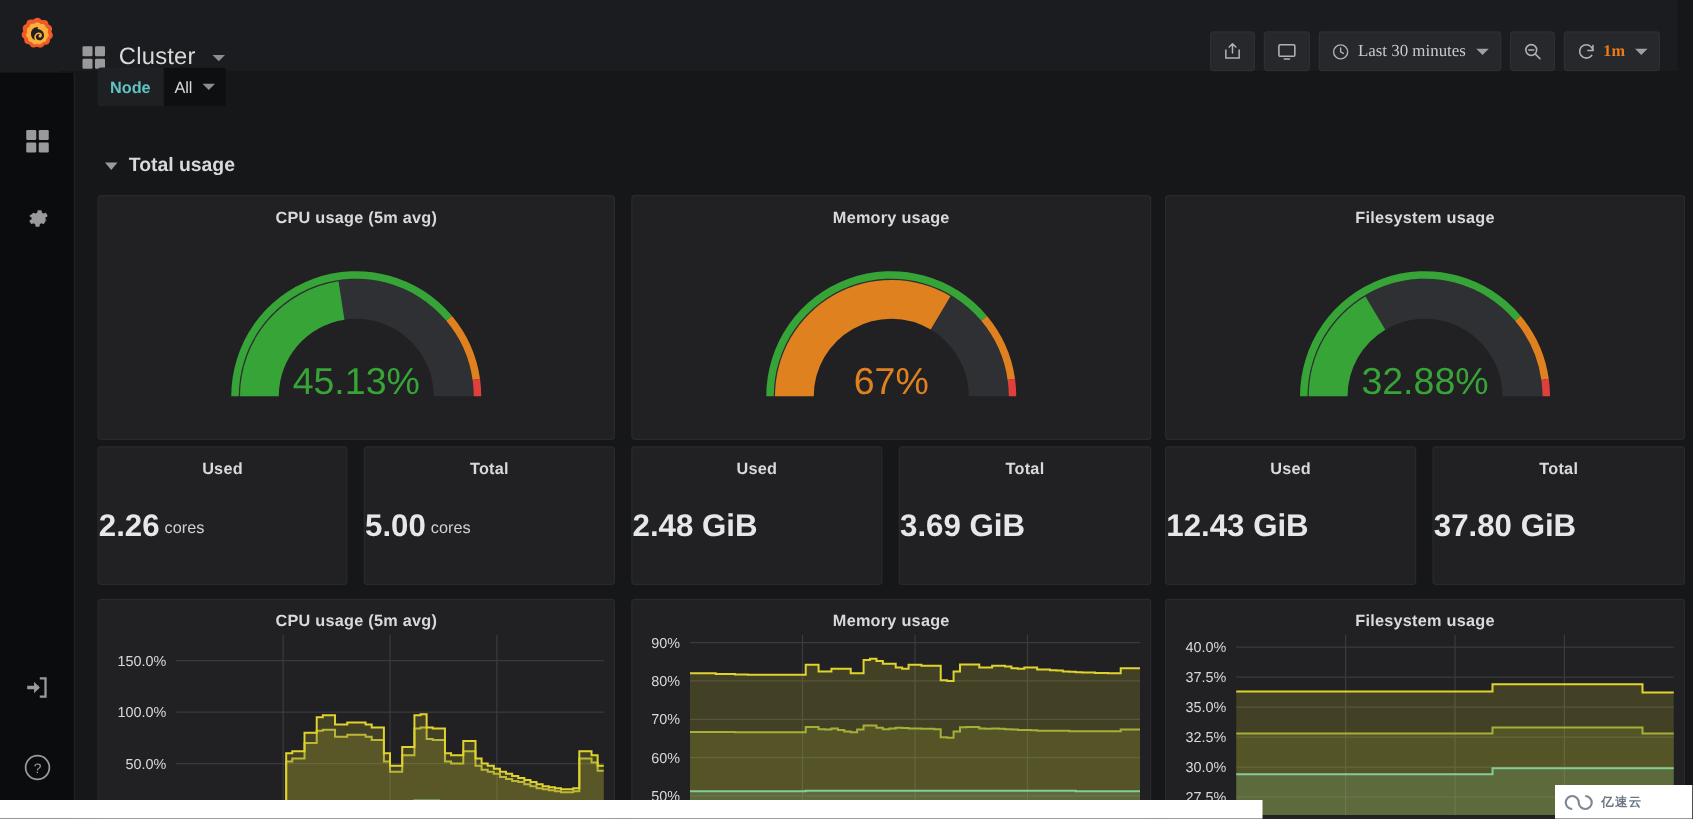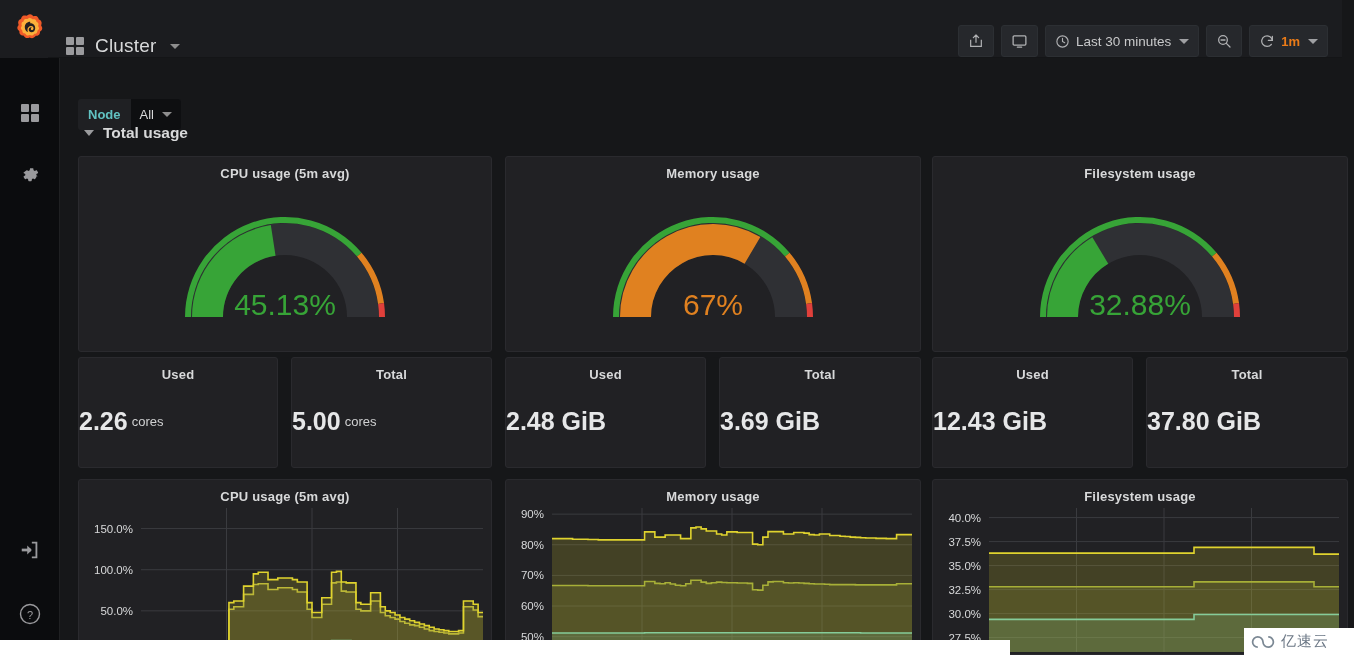--- a/index.html
+++ b/index.html
@@ -42,35 +42,35 @@
     color: #d8d9da; font-size: 19px; letter-spacing: .2px;
   }
   .caret {
     width: 0; height: 0; border-left: 5px solid transparent;
     border-right: 5px solid transparent; border-top: 5px solid #8e8e8e;
     margin-left: 2px;
   }
   .grid-icon { display: grid; grid-template-columns: 8px 8px; grid-template-rows: 8px 8px; gap: 2px; }
   .grid-icon i { background: #9a9a9d; display: block; border-radius: 1px; }
 
-  .topnav-right { margin-left: auto; display: flex; align-items: center; gap: 7px; }
+  .topnav-right { margin-left: auto; display: flex; align-items: center; gap: 7px; font-family: Liberation Serif, serif; }
   .tbtn {
     height: 32px; min-width: 35px; padding: 0 9px; background: #26282c;
     border: 1px solid #2c2f33; border-radius: 3px; color: #9fa0a3;
     display: flex; align-items: center; justify-content: center; gap: 6px;
     font-size: 13px; cursor: pointer;
   }
   .time-label { color: #c8c9ca; font-size: 13.5px; }
   .refresh-val { color: #eb7b18; font-size: 13px; font-weight: bold; }
   .tbtn .caret { border-top-color: #9fa0a3; }
 
   
   .submenu {
-    position: absolute; left: 60px; top: 74px; width: 1294px; height: 56px;
-    display: flex; align-items: flex-end; padding-left: 18px;
+    position: absolute; left: 60px; top: 54px; width: 1294px; height: 56px;
+    display: flex; align-items: flex-start; padding-left: 18px;
   }
   .var-wrap { display: flex; align-items: stretch; height: 31px; border-radius: 3px; overflow: hidden; background: #1f2023; }
   .var-label {
     display: flex; align-items: center; padding: 0 10px;
     color: #61c2c2; font-size: 13px; font-weight: bold;
   }
   .var-value {
     display: flex; align-items: center; gap: 6px; padding: 0 9px;
     background: #0e0f11; color: #d8d9da; font-size: 13px; cursor: pointer;
   }
@@ -103,21 +103,21 @@
   .graph-inner svg { display: block; }
 
   
   .white-band {
     position: absolute; left: 0; top: 640px; width: 1010px; height: 15px; background: #ffffff;
   }
   .watermark {
     position: absolute; left: 1244px; top: 628px; width: 110px; height: 27px;
     background: #ffffff; display: flex; align-items: center; gap: 5px; padding-left: 6px;
   }
-  .watermark .wm-text { color: #6b7785; font-size: 15px; font-weight: normal; letter-spacing: 1px; }
+  .watermark .wm-text { color: #6b7785; font-size: 10px; font-weight: bold; letter-spacing: 1px; }
 </style>
 </head>
 <body>
 
 <div id="app">
 
   <div class="sidebar">
     <div class="brand">
       <svg width="34" height="34" viewBox="0 0 32 32">
         <path d="M16 2c-1.6 0-2.6 1.1-3.4 1.6-1-.2-2.4-.5-3.5.2-1.1.7-1.3 2-1.6 2.9-.9.4-2.1 1-2.5 2.3-.4 1.2.1 2.4.3 3.3-.6.8-1.4 1.8-1.2 3.1.2 1.3 1.2 2 1.9 2.6 0 1 0 2.2.9 3.1.9.9 2.1 1 3 1.1.5.8 1.2 1.9 2.5 2.2 1.2.3 2.3-.2 3.2-.5.9.4 2 .9 3.2.6 1.3-.3 2-1.3 2.6-2.1 1 0 2.2-.1 3.1-1 .9-.9.9-2.1 1-3 .8-.6 1.8-1.3 2-2.6.2-1.3-.5-2.3-1-3.1.2-.9.7-2.1.3-3.3-.4-1.3-1.5-1.9-2.4-2.3-.3-.9-.6-2.2-1.7-2.9-1.1-.7-2.4-.4-3.4-.2C18.6 3.1 17.6 2 16 2z" fill="#f05a28"></path>

